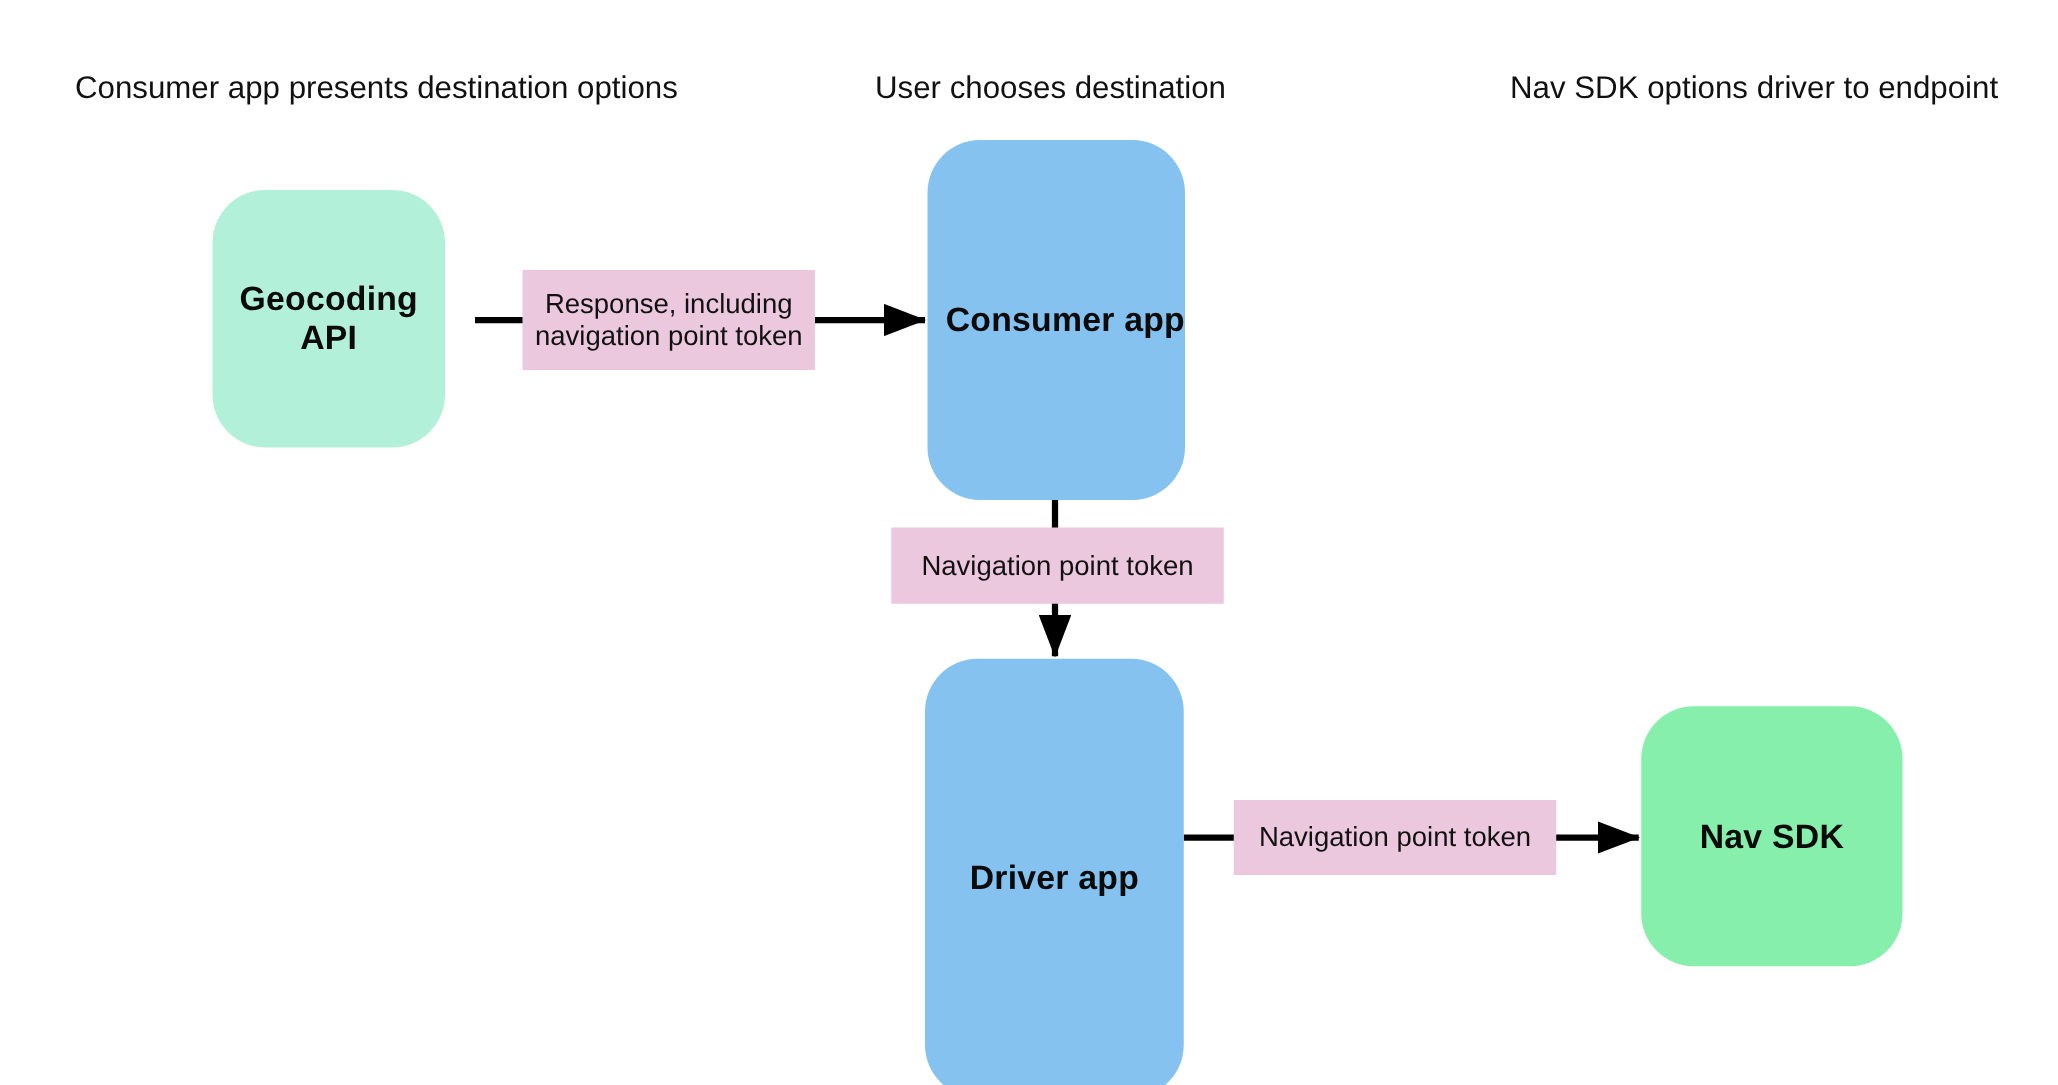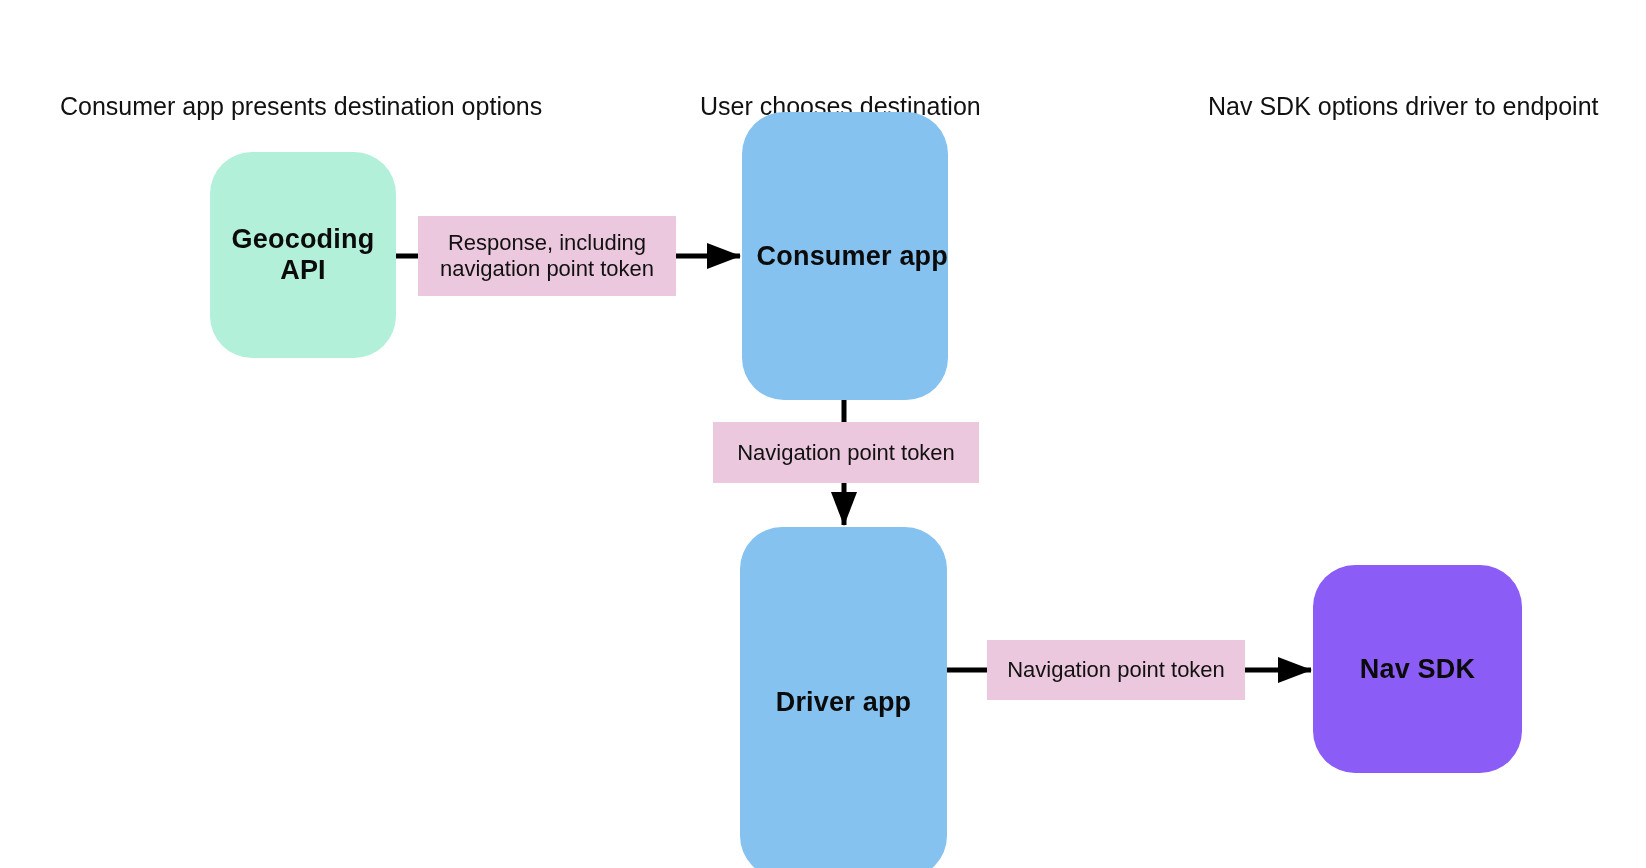--- a/index.html
+++ b/index.html
@@ -15,61 +15,60 @@
     background: #ffffff;
     overflow: hidden;
   }
   .lane-header {
     position: absolute;
     top: 56px;
     font-size: 25px;
     font-weight: 400;
     color: #111111;
     white-space: nowrap;
-    margin-top: 36px;
   }
   #lane-header-1 { left: 60px; }
   #lane-header-2 { left: 700px; }
   #lane-header-3 { left: 1208px; }
 
   .node {
     position: absolute;
     border-radius: 42px;
     display: flex;
     align-items: center;
     justify-content: center;
     z-index: 2;
   }
   .node .node-label {
     font-size: 27px;
     font-weight: 700;
     color: #0b0b0b;
     text-align: center;
     letter-spacing: 0.2px;
   }
-  #node-geocoding-api { left: 170px; top: 152px; width: 186px; height: 206px; margin-left: 40px; }
+  #node-geocoding-api { left: 170px; top: 152px; width: 186px; height: 206px; }
   #node-consumer-app  { left: 742px; top: 112px; width: 206px; height: 288px; justify-content: flex-end; }
   #node-driver-app    { left: 740px; top: 527px; width: 207px; height: 351px; }
   #node-nav-sdk       { left: 1313px; top: 565px; width: 209px; height: 208px; }
 
   .edge-label {
     position: absolute;
     display: flex;
     align-items: center;
     justify-content: center;
     text-align: center;
     font-size: 22px;
     font-weight: 400;
     color: #111111;
     line-height: 1.18;
     z-index: 3;
     padding: 6px 8px;
     box-sizing: border-box;
   }
-  #edge-label-1 { left: 418px; top: 216px; width: 258px; min-height: 80px; }
+  #edge-label-1 { left: 418px; top: 216px; width: 234px; min-height: 80px; }
   #edge-label-2 { left: 713px; top: 422px; width: 266px; height: 61px; }
   #edge-label-3 { left: 987px; top: 640px; width: 258px; height: 60px; }
 
   .arrow-layer {
     position: absolute;
     left: 0; top: 0;
     width: 1646px;
     height: 868px;
     z-index: 1;
     pointer-events: none;
@@ -104,17 +103,17 @@
   </div>
 
   <div class="node" id="node-consumer-app" style="background-color: rgb(133, 194, 240);">
     <span class="node-label">Consumer app</span>
   </div>
 
   <div class="node" id="node-driver-app" style="background-color: rgb(133, 194, 240);">
     <span class="node-label">Driver app</span>
   </div>
 
-  <div class="node" id="node-nav-sdk" style="background-color: #8b5cf6;">
+  <div class="node" id="node-nav-sdk" style="background-color: #86efac;">
     <span class="node-label">Nav SDK</span>
   </div>
 
 </div>
 
 </body></html>

